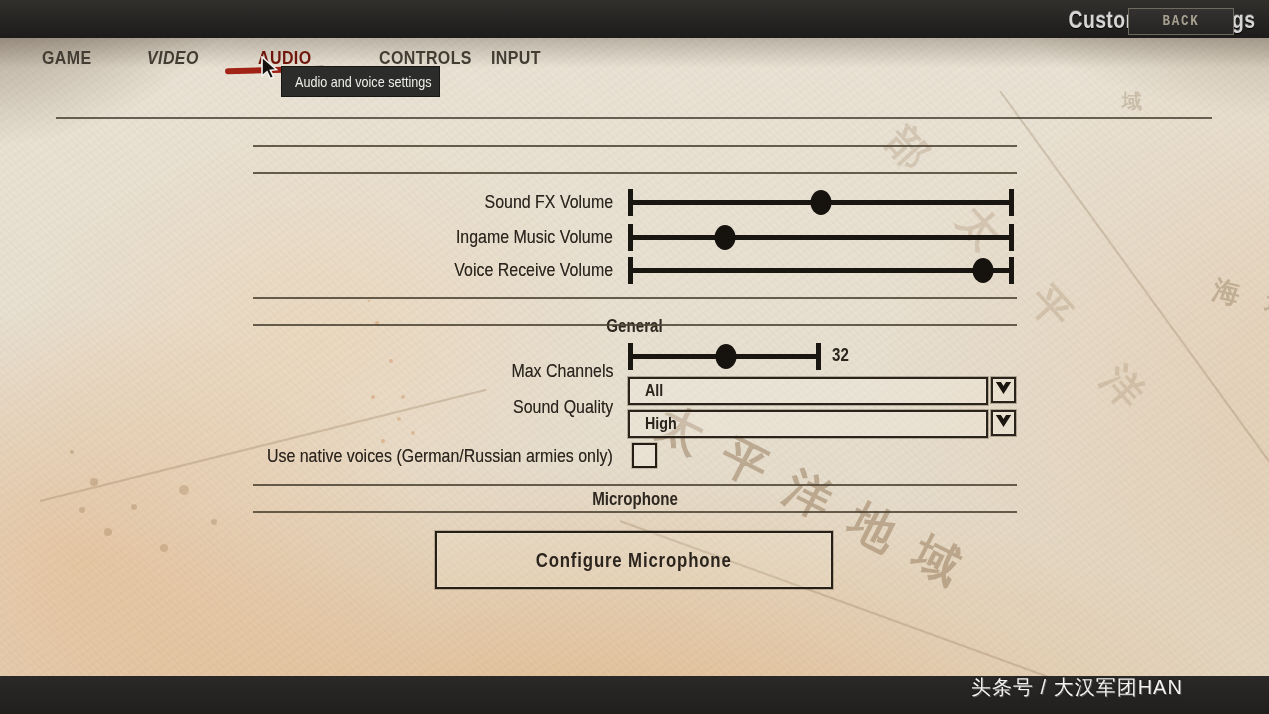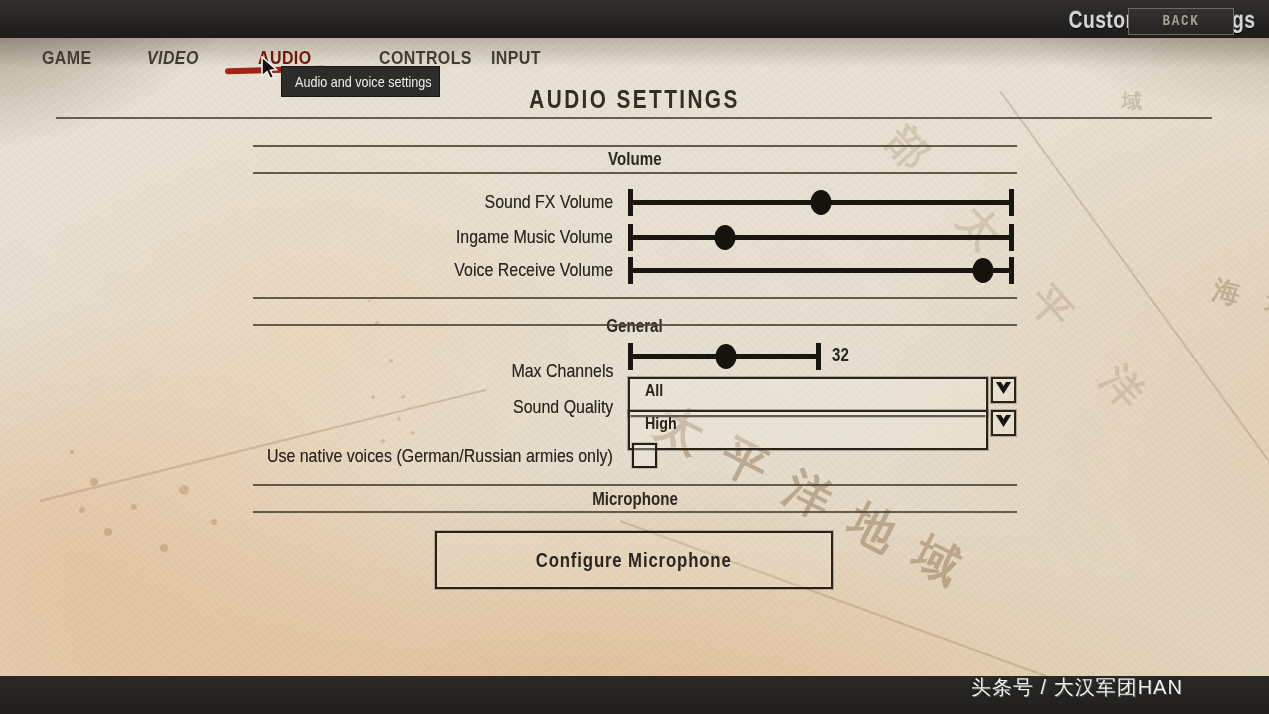--- a/index.html
+++ b/index.html
@@ -73,21 +73,21 @@
     white-space:nowrap;text-shadow:0 0 .5px rgba(43,37,30,.5);}
   
   .track{position:absolute;left:628px;height:27px;z-index:5;cursor:pointer;}
   .cap{position:absolute;top:0;bottom:0;width:5px;background:#191510;}
   .cap.l{left:0;} .cap.r{right:0;}
   .tline{position:absolute;left:2px;right:2px;top:11px;height:5px;background:#191510;}
   .handle{position:absolute;top:1px;width:21px;height:25px;border-radius:50%;
     background:#16120d;transform:translateX(-50%);cursor:grab;}
   .slider-value{position:absolute;left:832px;top:345px;z-index:5;font-size:18px;font-weight:700;color:#2b251e;}
   
-  .dbox{position:absolute;left:628px;width:360px;height:40px;z-index:5;box-sizing:border-box;
+  .dbox{position:absolute;left:628px;width:360px;height:28px;z-index:5;box-sizing:border-box;
     border:2px solid #2a231a;background:rgba(245,240,230,.28);cursor:pointer;
     box-shadow:inset 0 0 0 1px rgba(238,230,216,.55), 0 0 0 1px rgba(60,48,34,.3);text-align:right;}
   .dbox .val{position:absolute;left:15px;top:2px;font-size:17px;font-weight:700;color:#29231c;}
   .darrow{position:absolute;left:991px;width:25px;height:26px;z-index:5;box-sizing:border-box;
     border:2px solid #2a231a;background:rgba(245,240,230,.28);cursor:pointer;
     box-shadow:inset 0 0 0 1px rgba(238,230,216,.55), 0 0 0 1px rgba(60,48,34,.3);
     display:flex;align-items:center;justify-content:center;}
   
   .checkbox{position:absolute;left:632px;top:443px;width:25px;height:25px;z-index:5;box-sizing:border-box;
     border:2px solid #241d14;background:rgba(245,240,230,.3);cursor:pointer;
@@ -138,25 +138,23 @@
   <div class="tab" style="left:491px;"><span class="cx cx-l">INPUT</span></div>
   <div class="scribble"></div>
 
   <div class="tooltip"><span class="cx cx-c">Audio and voice settings</span></div>
   <div class="cursor">
     <svg width="22" height="28" viewBox="0 0 22 28">
       <path d="M2 1 L2 20 L7 15.7 L10.3 22.6 L13.6 21 L10.4 14.3 L16.5 13.6 Z" fill="#14120f" stroke="#f4f2ee" stroke-width="1.6"></path>
     </svg>
   </div>
 
-  <div class="page-title"><span class="cx cx-c">AUDIO SETTINGS</span></div>
   <div class="title-rule"></div>
 
   <div class="hr" style="top:145px;"></div>
-  <div class="sect" style="top:149px;"><span class="cx cx-c">Volume</span></div>
   <div class="hr" style="top:172px;"></div>
 
   <div class="rlabel" style="top:191px;"><span class="cx cx-r">Sound FX Volume</span></div>
   <div class="track" style="top:189px;width:386px;">
     <div class="cap l"></div>
     <div class="tline"></div>
     <div class="cap r"></div>
     <div class="handle" style="left: 50%;"></div>
   </div>
 

